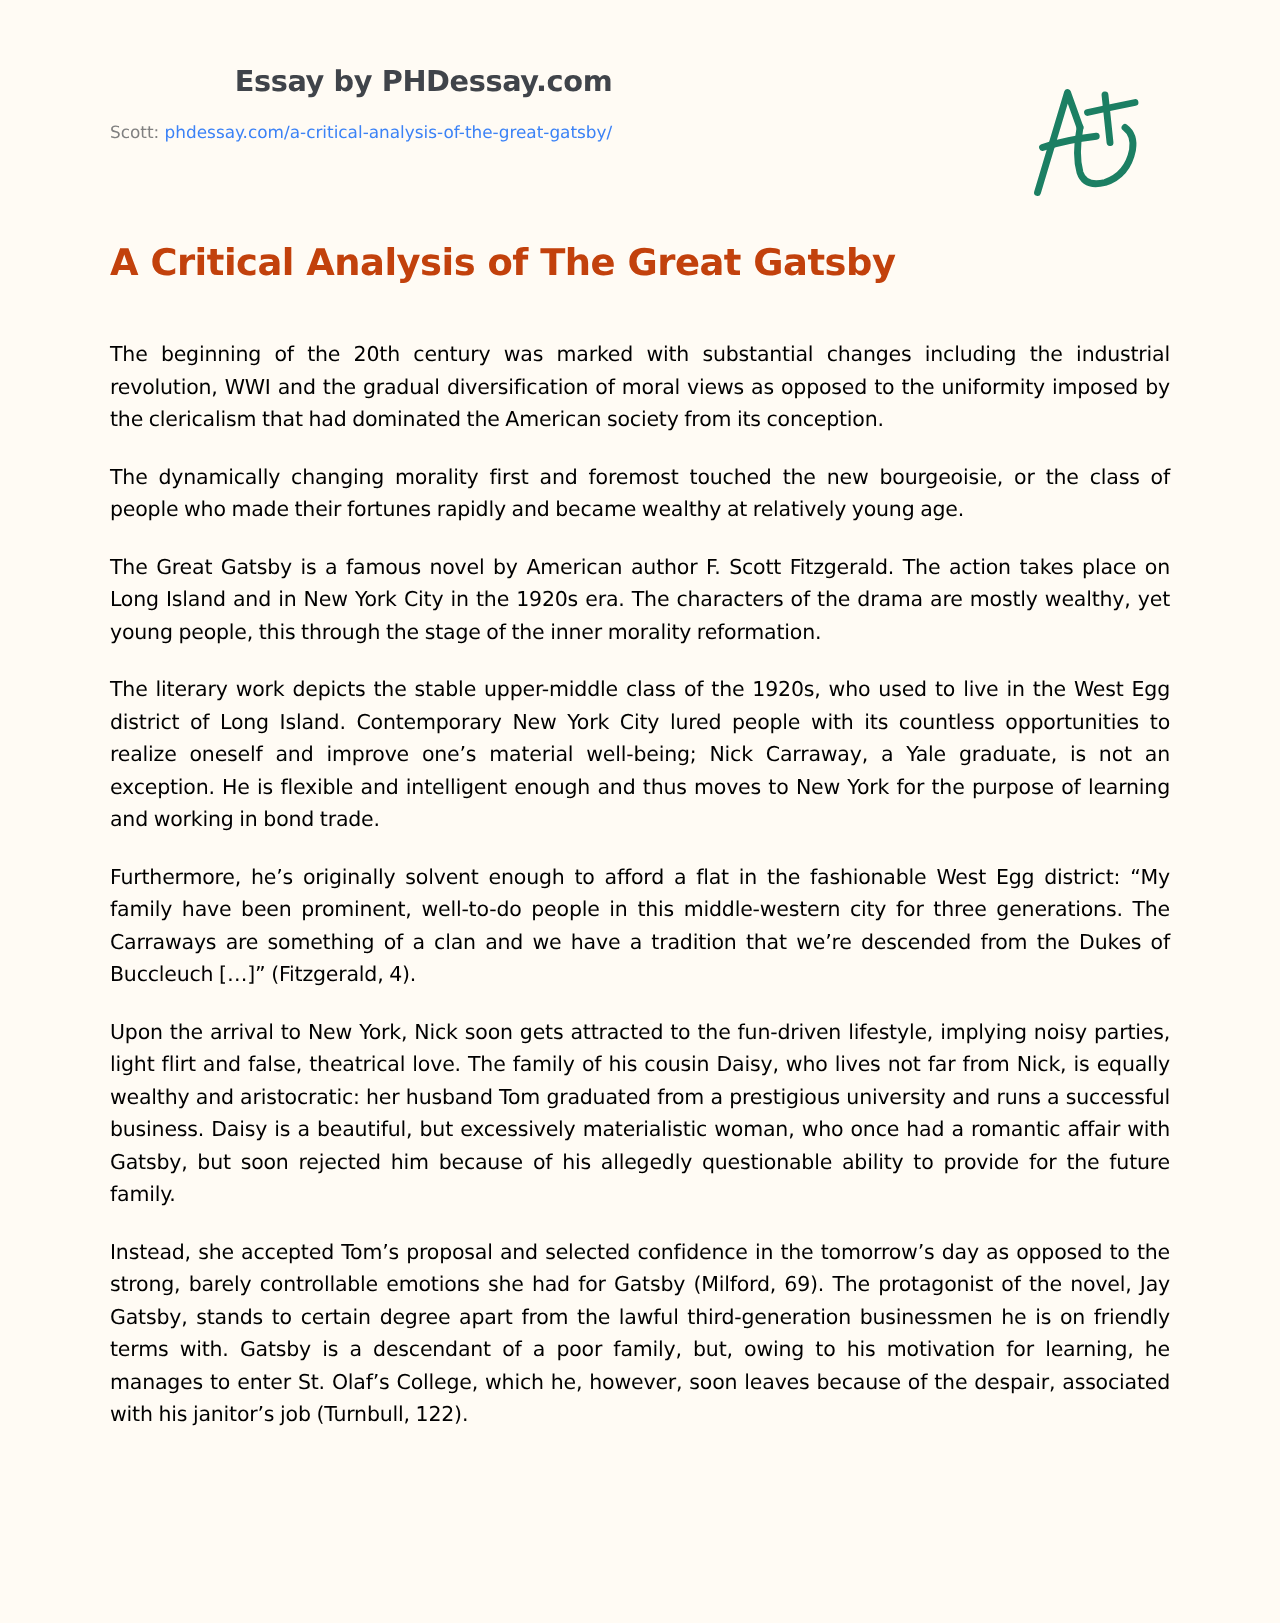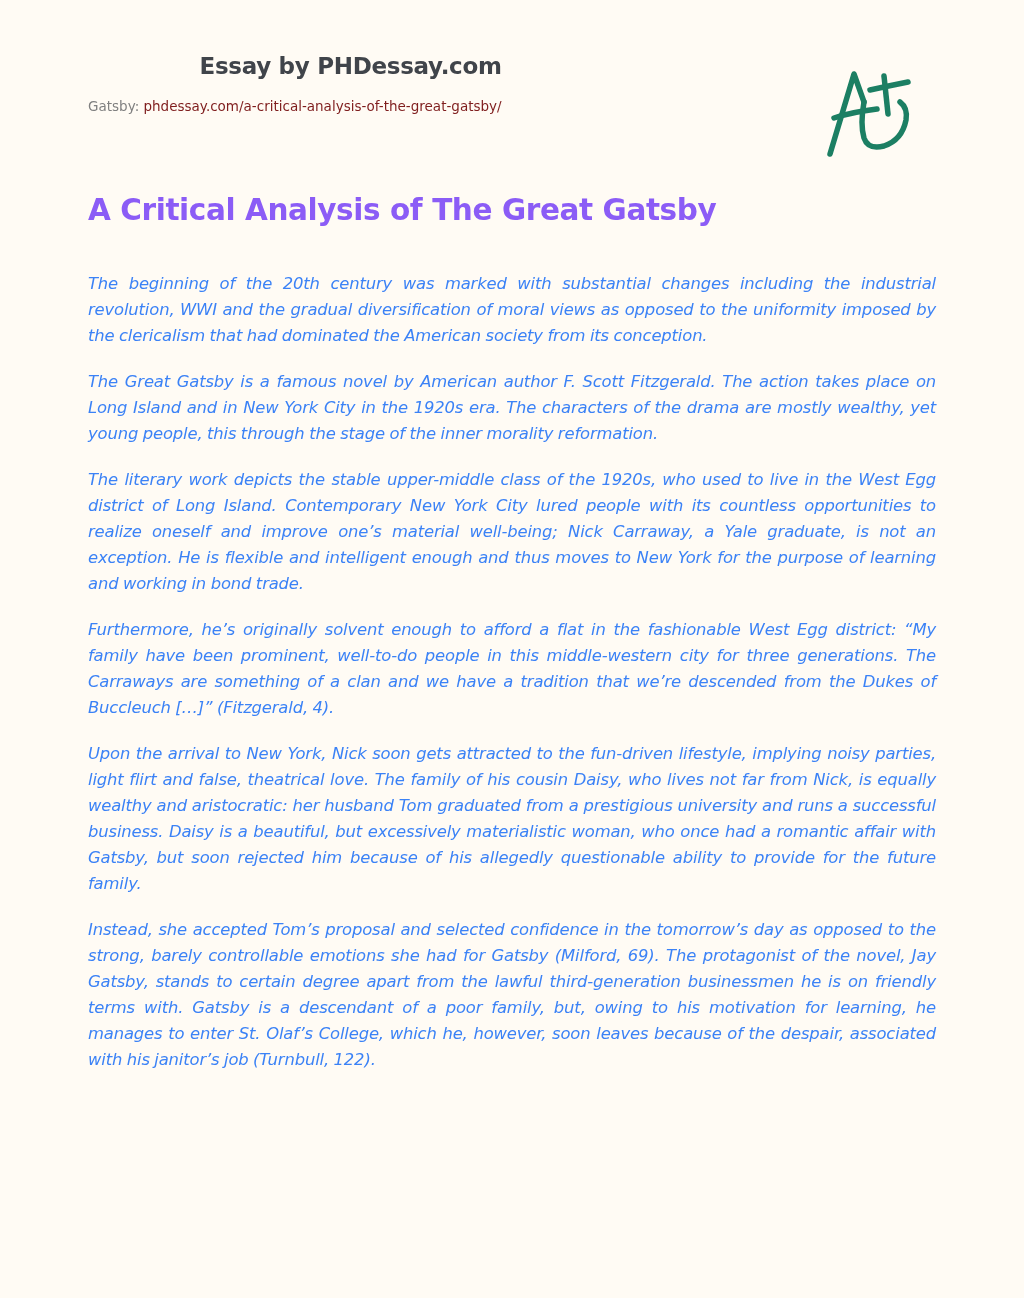--- a/index.html
+++ b/index.html
@@ -29,81 +29,81 @@
       line-height: 28px;
       text-align: right;
     }
     .source {
       margin-top: 17px;
       font-size: 13.5px;
       color: #808080;
       line-height: 18px;
     }
     .source a {
-      color: #7f1d1d;
+      color: #3b82f6;
       text-decoration: none;
       margin-top: 31px;
     }
     .logo {
       position: absolute;
       left: 822px;
       top: 62px;
       width: 110px;
       height: 100px;
     }
     .title {
       position: absolute;
       left: 88px;
       top: 192px;
       margin: 0;
       font-size: 29.5px;
       font-weight: bold;
-      color: #8b5cf6;
+      color: #c2410c;
       letter-spacing: -0.4px;
       line-height: 36px;
     }
     .content {
       position: absolute;
       left: 88px;
       top: 271px;
       width: 848px;
     }
     .content p {
       margin: 0 0 20px 0;
       font-size: 16.4px;
       line-height: 26px;
       text-align: justify;
-      color: #3b82f6;
+      color: #000000;
       letter-spacing: -0.15px;
       word-spacing: -0.5px;
-      font-style: italic;
     }
   </style>
 </head>
 <body>
 
 <div class="header">
   <h2 class="brand">Essay by PHDessay.com</h2>
   <div class="source">
-    <span>Gatsby: </span><a>phdessay.com/a-critical-analysis-of-the-great-gatsby/</a>
+    <span>Scott: </span><a>phdessay.com/a-critical-analysis-of-the-great-gatsby/</a>
   </div>
 </div>
 
 <svg class="logo" viewBox="0 0 110 100">
   <g fill="none" stroke="#1c7f63" stroke-width="5.5" stroke-linecap="round" stroke-linejoin="round">
     <path d="M8 92 L32 12 L42 40"></path>
     <path d="M12 56 Q30 50 55 47"></path>
     <path d="M42 40 Q38 62 42 76 Q46 88 62 84 Q80 78 84 58 Q86 46 78 40"></path>
     <path d="M62 14 L66 52"></path>
     <path d="M48 28 Q66 24 86 20"></path>
   </g>
 </svg>
 
 <h1 class="title">A Critical Analysis of The Great Gatsby</h1>
 
 <div class="content">
   <p>The beginning of the 20th century was marked with substantial changes including the industrial revolution, WWI and the gradual diversification of moral views as opposed to the uniformity imposed by the clericalism that had dominated the American society from its conception.</p>
+  <p>The dynamically changing morality first and foremost touched the new bourgeoisie, or the class of people who made their fortunes rapidly and became wealthy at relatively young age.</p>
   <p>The Great Gatsby is a famous novel by American author F. Scott Fitzgerald. The action takes place on Long Island and in New York City in the 1920s era. The characters of the drama are mostly wealthy, yet young people, this through the stage of the inner morality reformation.</p>
   <p>The literary work depicts the stable upper-middle class of the 1920s, who used to live in the West Egg district of Long Island. Contemporary New York City lured people with its countless opportunities to realize oneself and improve one’s material well-being; Nick Carraway, a Yale graduate, is not an exception. He is flexible and intelligent enough and thus moves to New York for the purpose of learning and working in bond trade.</p>
   <p>Furthermore, he’s originally solvent enough to afford a flat in the fashionable West Egg district: “My family have been prominent, well-to-do people in this middle-western city for three generations. The Carraways are something of a clan and we have a tradition that we’re descended from the Dukes of Buccleuch […]” (Fitzgerald, 4).</p>
   <p>Upon the arrival to New York, Nick soon gets attracted to the fun-driven lifestyle, implying noisy parties, light flirt and false, theatrical love. The family of his cousin Daisy, who lives not far from Nick, is equally wealthy and aristocratic: her husband Tom graduated from a prestigious university and runs a successful business. Daisy is a beautiful, but excessively materialistic woman, who once had a romantic affair with Gatsby, but soon rejected him because of his allegedly questionable ability to provide for the future family.</p>
   <p>Instead, she accepted Tom’s proposal and selected confidence in the tomorrow’s day as opposed to the strong, barely controllable emotions she had for Gatsby (Milford, 69). The protagonist of the novel, Jay Gatsby, stands to certain degree apart from the lawful third-generation businessmen he is on friendly terms with. Gatsby is a descendant of a poor family, but, owing to his motivation for learning, he manages to enter St. Olaf’s College, which he, however, soon leaves because of the despair, associated with his janitor’s job (Turnbull, 122).</p>
 </div>
 
 </body></html>

